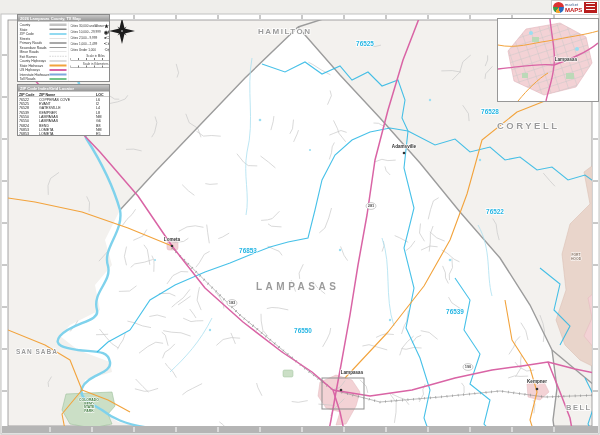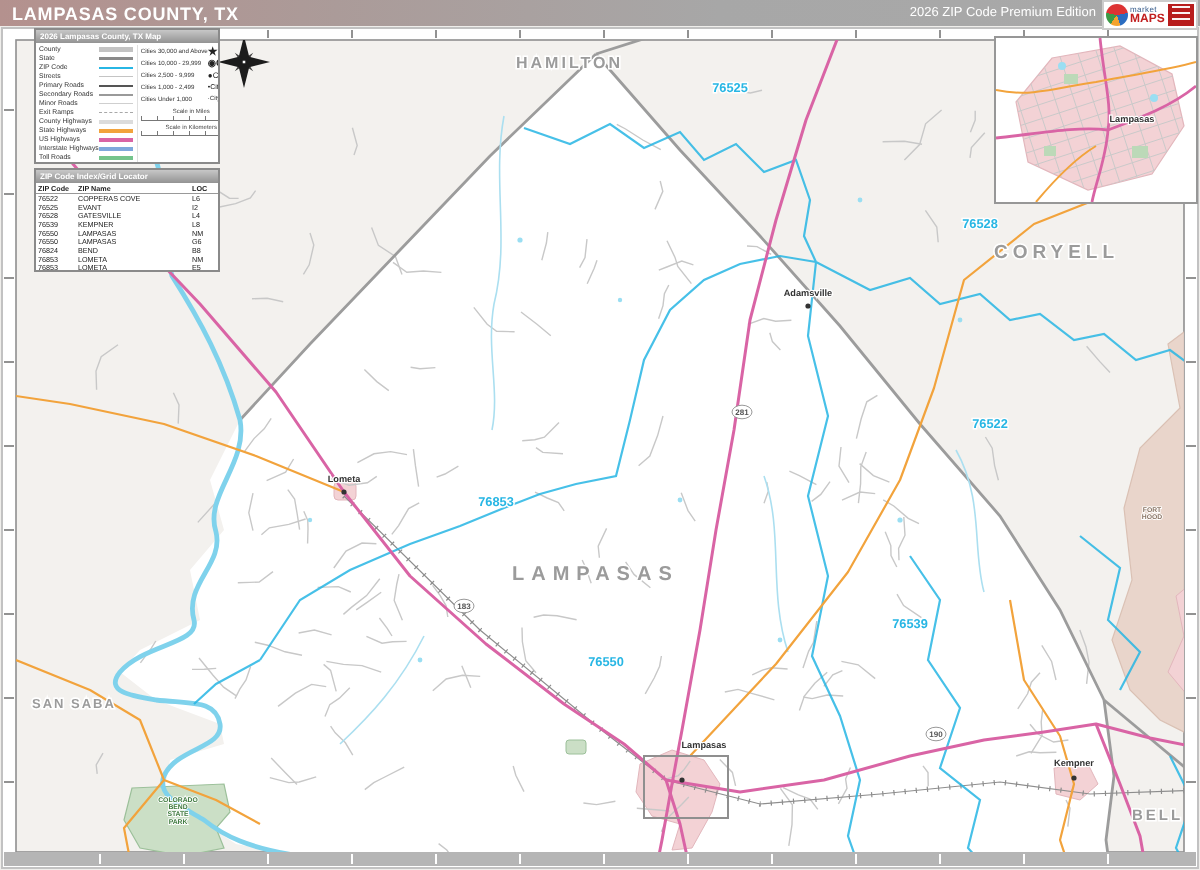--- a/index.html
+++ b/index.html
@@ -388,24 +388,20 @@
         <line x1="593" y1="265" x2="598" y2="265" stroke="#777" stroke-width="0.8"></line>
         <line x1="2" y1="307" x2="7" y2="307" stroke="#777" stroke-width="0.8"></line>
         <line x1="593" y1="307" x2="598" y2="307" stroke="#777" stroke-width="0.8"></line>
         <line x1="2" y1="349" x2="7" y2="349" stroke="#777" stroke-width="0.8"></line>
         <line x1="593" y1="349" x2="598" y2="349" stroke="#777" stroke-width="0.8"></line>
         <line x1="2" y1="391" x2="7" y2="391" stroke="#777" stroke-width="0.8"></line>
         <line x1="593" y1="391" x2="598" y2="391" stroke="#777" stroke-width="0.8"></line>
       </g>
   </svg>
 
-  <div id="titlebar">
-    <span class="ttl">LAMPASAS COUNTY, TX</span>
-    <span class="ed">2026 ZIP Code Premium Edition</span>
-  </div>
 
   <div id="logo">
     <span class="globe"></span>
     <span class="stack">
       <span class="b1">market</span>
       <span class="b2">MAPS</span>
     </span>
     <span class="badge"></span>
   </div>
 

